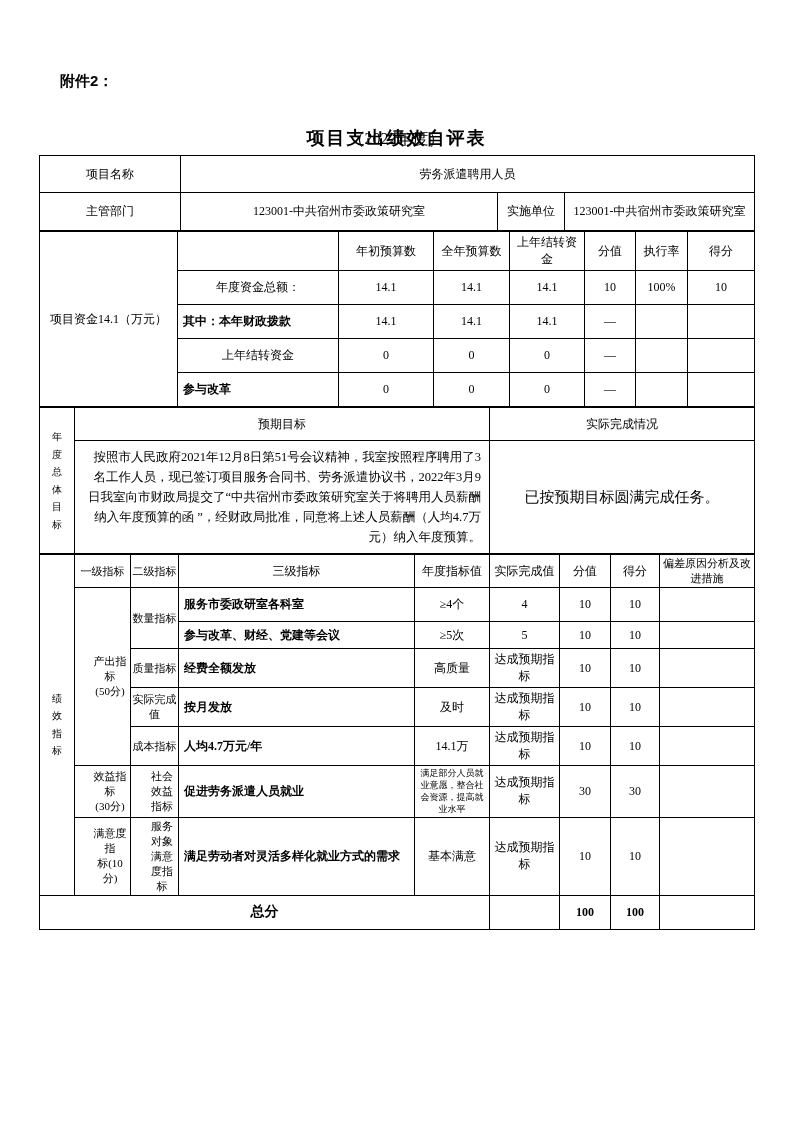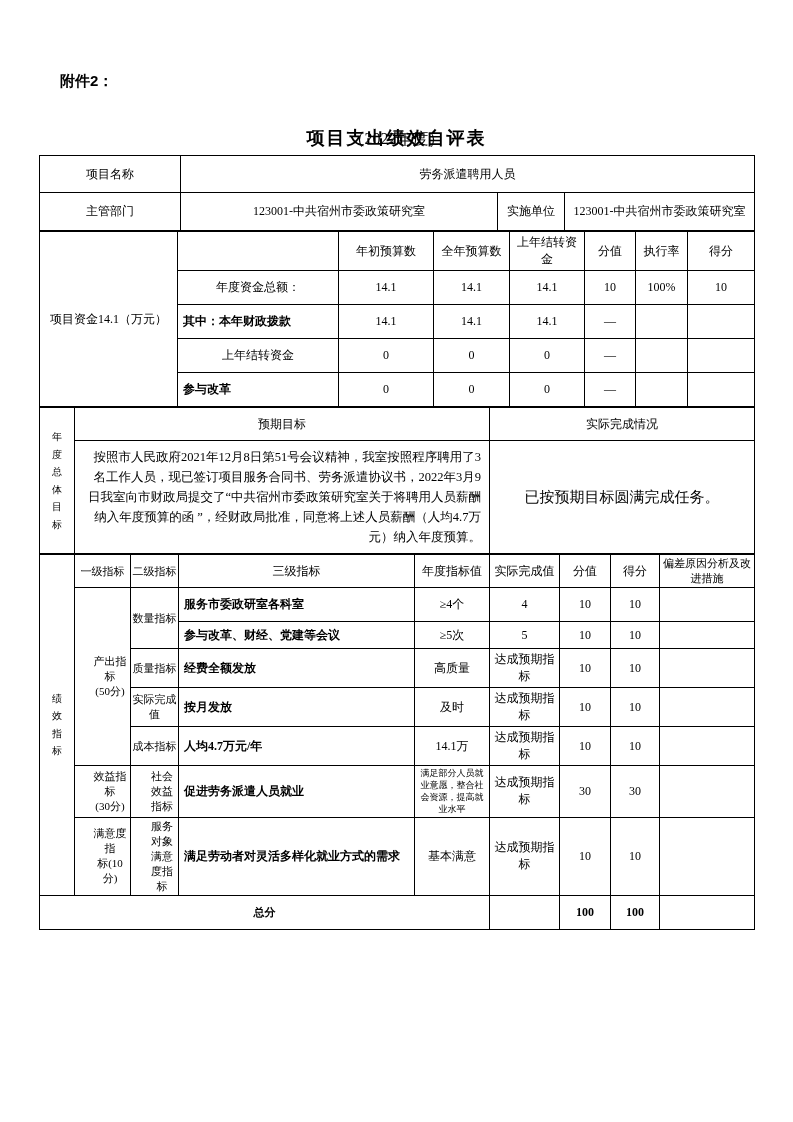--- a/index.html
+++ b/index.html
@@ -35,21 +35,21 @@
   .vcell { padding:0; }
   .vtext {
     width:1.1em; margin:0 auto; line-height:1.75; font-size:10px;
     word-break:break-all; text-align:center;
   }
   .para {
     text-align:right; padding:6px 8px; font-size:12.5px; line-height:1.6;
   }
   .actual-done { font-size:15px; }
   .small-note { font-size:9px; line-height:1.35; padding:1px 2px; word-break:break-all; }
-  .total-label { font-weight:bold; font-size:11px; }
+  .total-label { font-weight:bold; font-size:14px; }
 </style>
 </head>
 <body>
 
 <div class="page">
 
   <div class="attachment">附件2：</div>
   <div class="doc-title">项目支出绩效自评表</div>
   <div class="doc-subtitle">（2022年度）</div>
 

